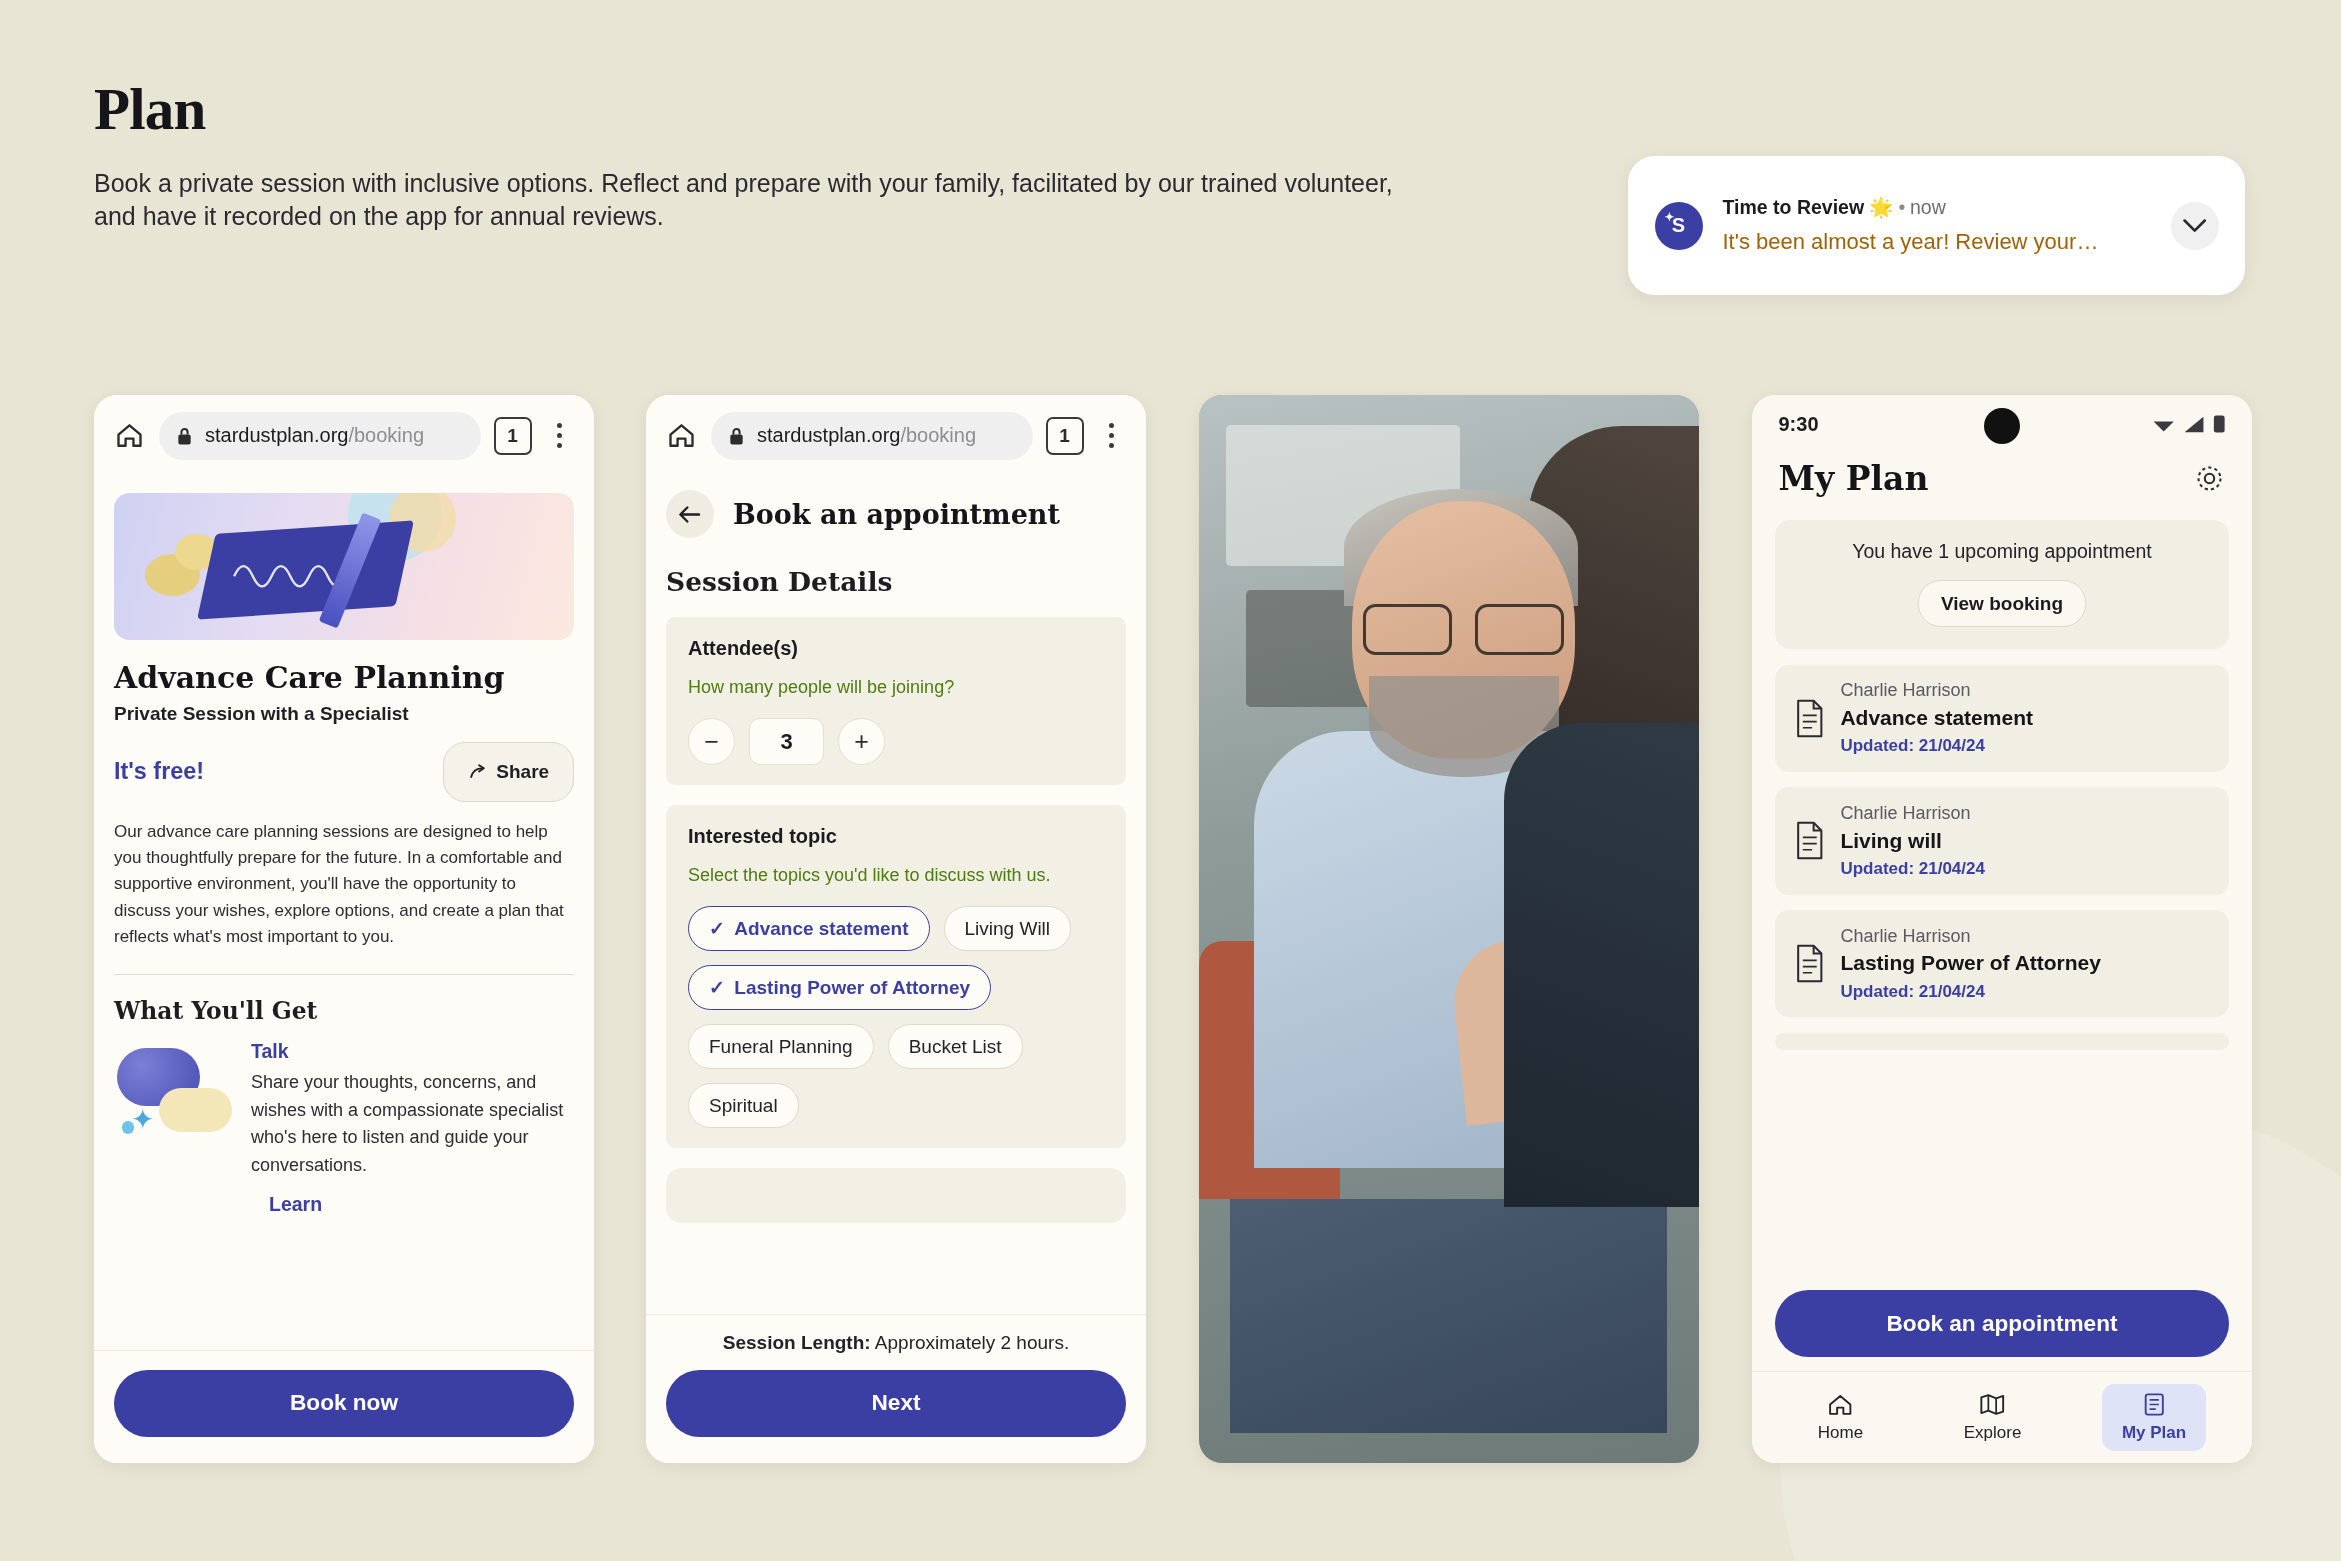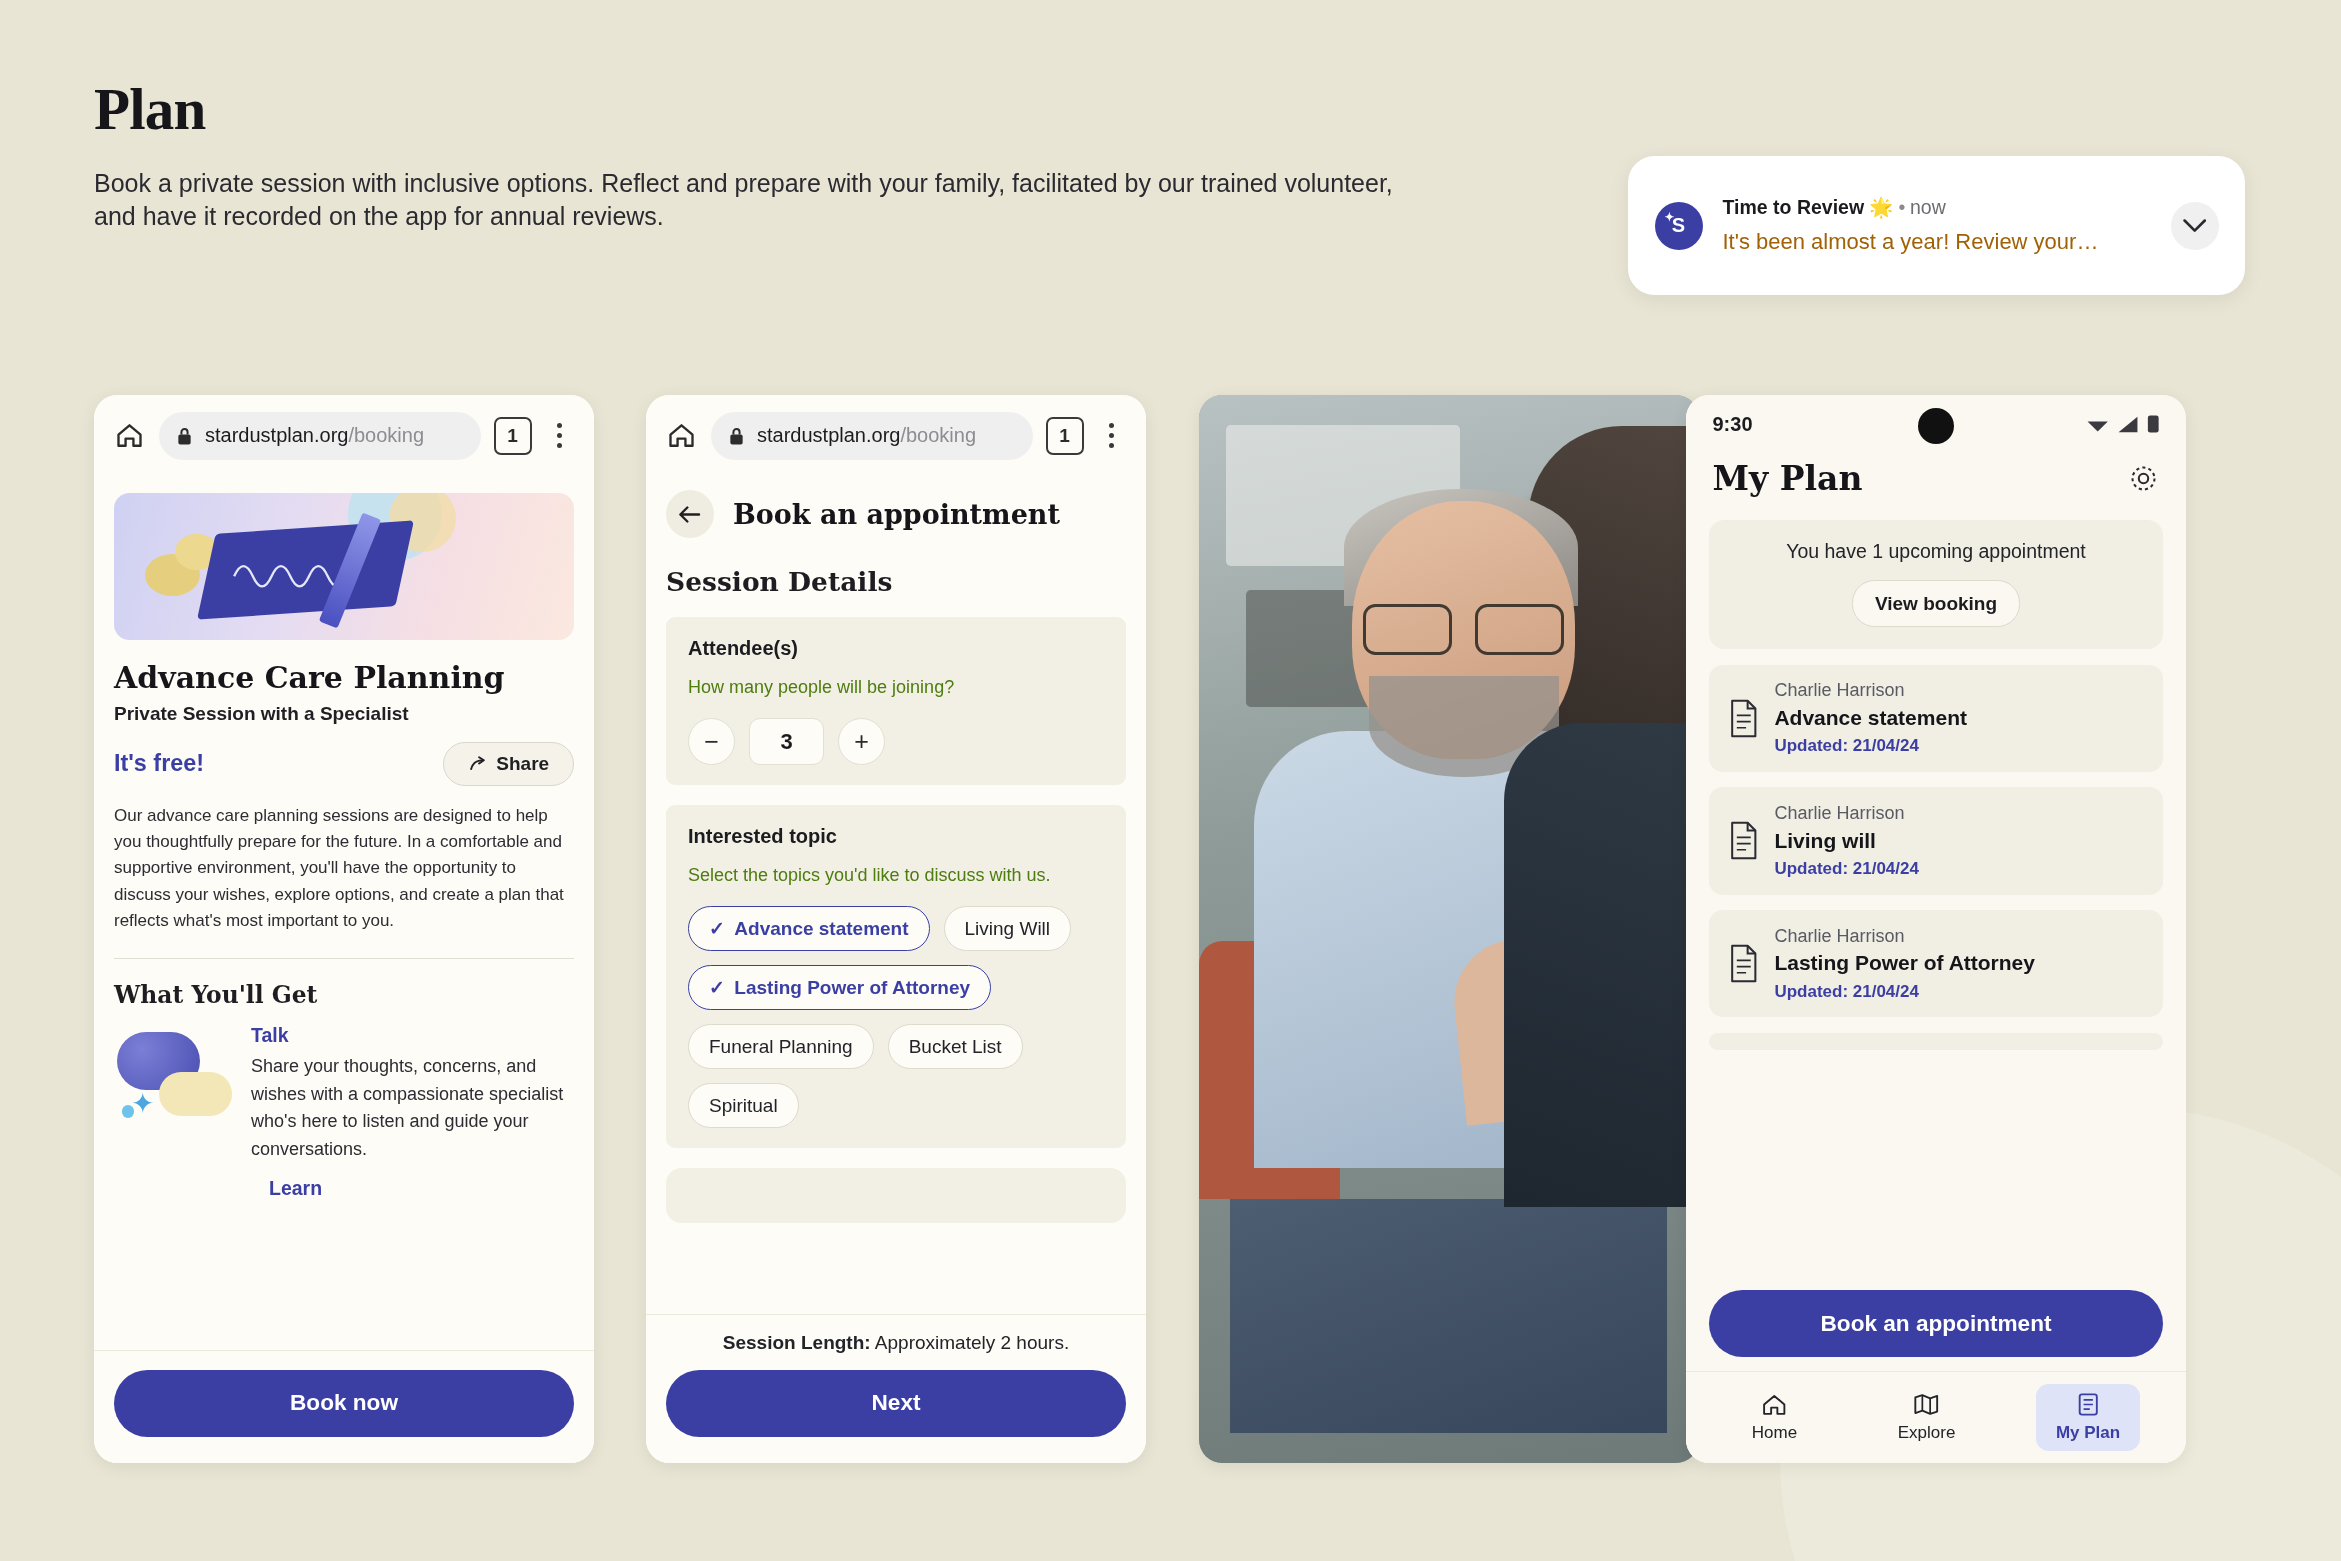--- a/index.html
+++ b/index.html
@@ -122,21 +122,21 @@
   .phone {
     position: absolute;
     border-radius: 23.4px;
     overflow: hidden;
     background: #fff;
     box-shadow: 0 3.1px 17px rgba(0,0,0,.07);
   }
   .phone-1 { left: 94px;  top: 395px; width: 500px;  height: 1068px; background:#fdfcf7; }
   .phone-2 { left: 646px;  top: 395px; width: 500px;  height: 1068px; background:#fdfcf7; }
   .phone-3 { left: 1199px; top: 395px; width: 500px;  height: 1068px; background:#9aa3a7; }
-  .phone-4 { left: 1686px; top: 395px; width: 500px;  height: 1068px; background:#faf8f1; }
+  .phone-4 { left: 1752px; top: 395px; width: 500px;  height: 1068px; background:#faf8f1; }
 
   
   .browser-bar {
     height: 81px;
     display: flex;
     align-items: center;
     padding: 0 19px;
     box-sizing: border-box;
     background: #fdfcf7;
     gap: 12.5px;
@@ -226,21 +226,21 @@
   .p1-sub {
     font-size: 19px; font-weight: 700; color: #1f1f24;
     margin: 7.8px 20px 0 20px;
   }
   .p1-freerow {
     display: flex; align-items: center; justify-content: space-between;
     margin: 17px 20px 0 20px;
   }
   .p1-free { color: #3b3fa4; font-weight: 700; font-size: 23.4px; }
   .share-btn {
-    height: 44px; min-width: 131px;
+    height: 60px; min-width: 131px;
     border-radius: 22px; border: 0.8px solid #d9d7cd;
     background: #f4f2e9;
     display: flex; align-items: center; justify-content: center; gap: 9.4px;
     font-size: 19px; color: #1f1f24; font-weight: 700;
     padding: 0 19px; box-sizing: border-box; text-align: right;
   }
   .p1-para {
     font-size: 17px; line-height: 1.55; color: #2c2c32;
     margin: 17px 20px 0 20px;
   }

